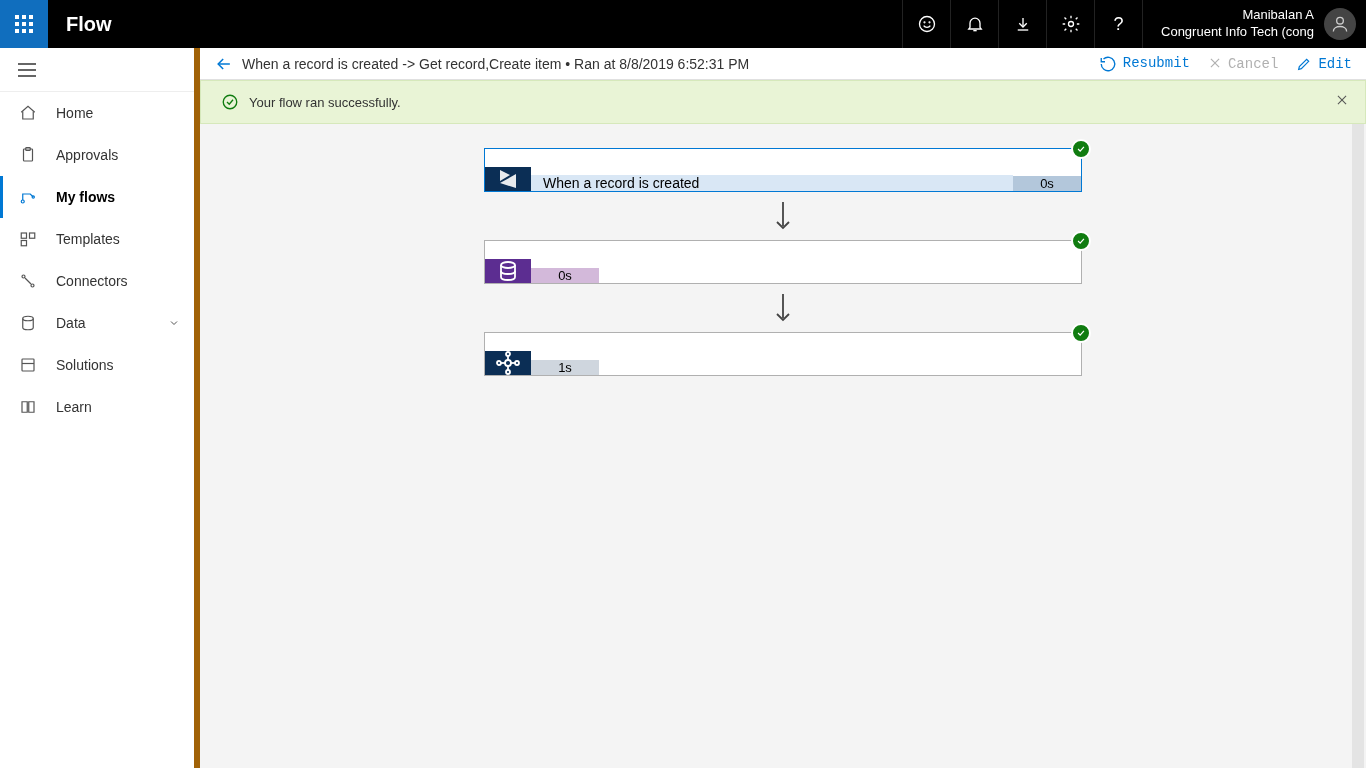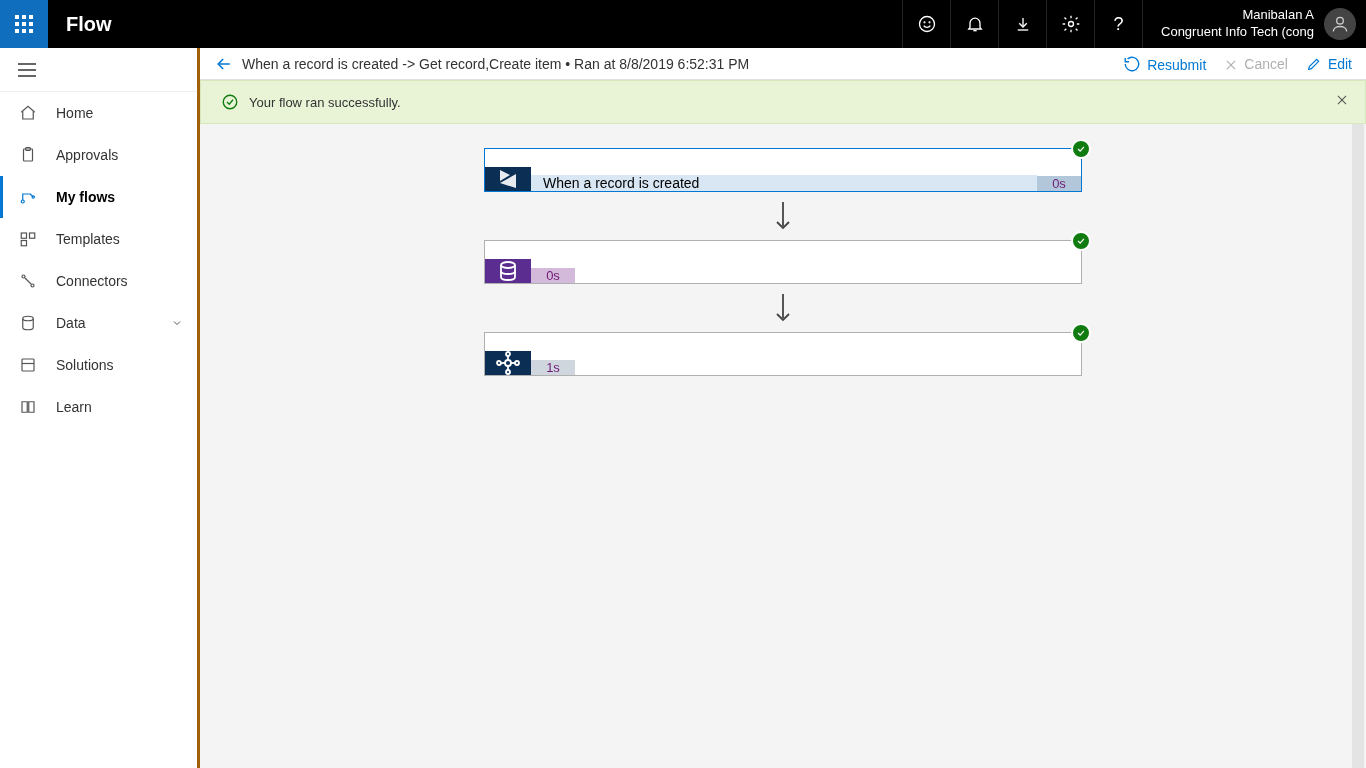--- a/index.html
+++ b/index.html
@@ -8,54 +8,54 @@
   .topbar { height: 48px; background: #000; color: #fff; display: flex; align-items: center; }
   .waffle { width: 48px; height: 48px; background: #106ebe; display:flex; align-items:center; justify-content:center; }
   .brand { font-weight:600; font-size:20px; margin-left:18px; }
   .topbar-spacer { flex:1; }
   .topbar-icon { width:48px; height:48px; display:flex; align-items:center; justify-content:center; border-left:1px solid #222; }
   .user-area { display:flex; align-items:center; padding:0 10px 0 18px; border-left:1px solid #222; height:48px; }
   .user-text { text-align:right; font-size:13px; line-height:1.3; margin-right:10px; color:#fff;}
   .avatar { width:32px; height:32px; border-radius:50%; background:#444; display:flex; align-items:center; justify-content:center; }
   
   .shell { display:flex; height: calc(768px - 48px); }
-  .sidebar { width: 200px; background:#fff; border-right:3px solid #a16207; display:flex; flex-direction:column; }
+  .sidebar { width: 200px; background:#fff; border-right:6px solid #a16207; display:flex; flex-direction:column; }
   .sidebar-hamburger { height:44px; display:flex; align-items:center; padding-left:18px; border-bottom:1px solid #eee;}
   .nav-item { height:42px; display:flex; align-items:center; padding-left:18px; font-size:14px; color:#333; cursor:pointer; position:relative;}
   .nav-item .nav-icon { width:20px; height:20px; margin-right:18px; display:flex; align-items:center; justify-content:center; color:#555;}
   .nav-item.active { background:#fff; font-weight:600; color:#000;}
   .nav-item.active::before { content:""; position:absolute; left:0; top:0; bottom:0; width:3px; background:#0078d4;}
   .nav-item .chev { position:absolute; right:14px; }
   
   .main { flex:1; display:flex; flex-direction:column; position:relative; background:#f4f4f4;}
   .cmdbar { height:32px; background:#fff; border-bottom:1px solid #e0e0e0; display:flex; align-items:center; padding:0 14px; }
   .back-btn { color:#0078d4; display:flex; align-items:center; margin-right:8px;}
   .cmdbar-title { font-size:14px; color:#333; }
   .cmdbar-spacer { flex:1; }
-  .cmd-action { display:flex; align-items:flex-end; font-size:14px; margin-left:18px; color:#323130;}
+  .cmd-action { display:flex; align-items:flex-start; font-size:14px; margin-left:18px; color:#323130;font-family:Liberation Mono, monospace;}
   .cmd-action.primary { color:#0078d4;}
   .cmd-action.disabled { color:#b0b0b0;}
   .cmd-action svg, .cmd-action .ico { margin-right:6px; }
   
   .banner { background:#e9f4d6; border:1px solid #d6e8bb; height:44px; display:flex; align-items:center; padding:0 20px; color:#333; font-size:13px; position:relative;}
   .banner .close { position:absolute; right:16px; top:12px; color:#555;}
   
   .canvas { flex:1; overflow:auto; position:relative;}
   .flow { position:absolute; left:50%; transform:translateX(-50%); top:24px; width:598px;}
   .step { position:relative; height:44px; display:flex; align-items:flex-end; border:1px solid #b0b0b0; background:#fff; }
   .step.blue { border-color:#0078d4;}
   .step-icon { width:46px; display:flex; align-items:center; justify-content:center; }
   .step-icon.dyn { background:#0b2e55; }
   .step-icon.purple { background:#5c2d91; }
   .step-icon.navy { background:#0b2e55; }
   .step-body { flex:1; display:flex; align-items:center; padding-left:12px; font-size:14px;}
   .step-body.blue { background:#d9e7f5;}
   .step-body.purple { background:#efdef2;}
   .step-body.navy { background:#d9e2ec;}
-  .step-time { width:44px; display:flex; align-items:center; justify-content:center; font-size:13px; color:#701a75;}
+  .step-time { width:68px; display:flex; align-items:center; justify-content:center; font-size:13px; color:#000000;}
   .step-time.blue { background:#b3c7db;}
   .step-time.purple { background:#d3b9da;}
   .step-time.navy { background:#cfd6de;}
   .badge { position:absolute; top:-10px; right:-10px; width:20px; height:20px; background:#107c10; border-radius:50%; display:flex; align-items:center; justify-content:center; border:2px solid #fff;}
   .arrow { display:flex; justify-content:center; padding:10px 0 8px;}
   
   .fake-scroll { position:absolute; right:0; top:0; bottom:0; width:16px; background:#f4f4f4;}
   .fake-scroll-thumb { position:absolute; right:2px; top:0; width:12px; height:100%; background:#e4e4e4;}
   svg { display:block; }
 </style>

